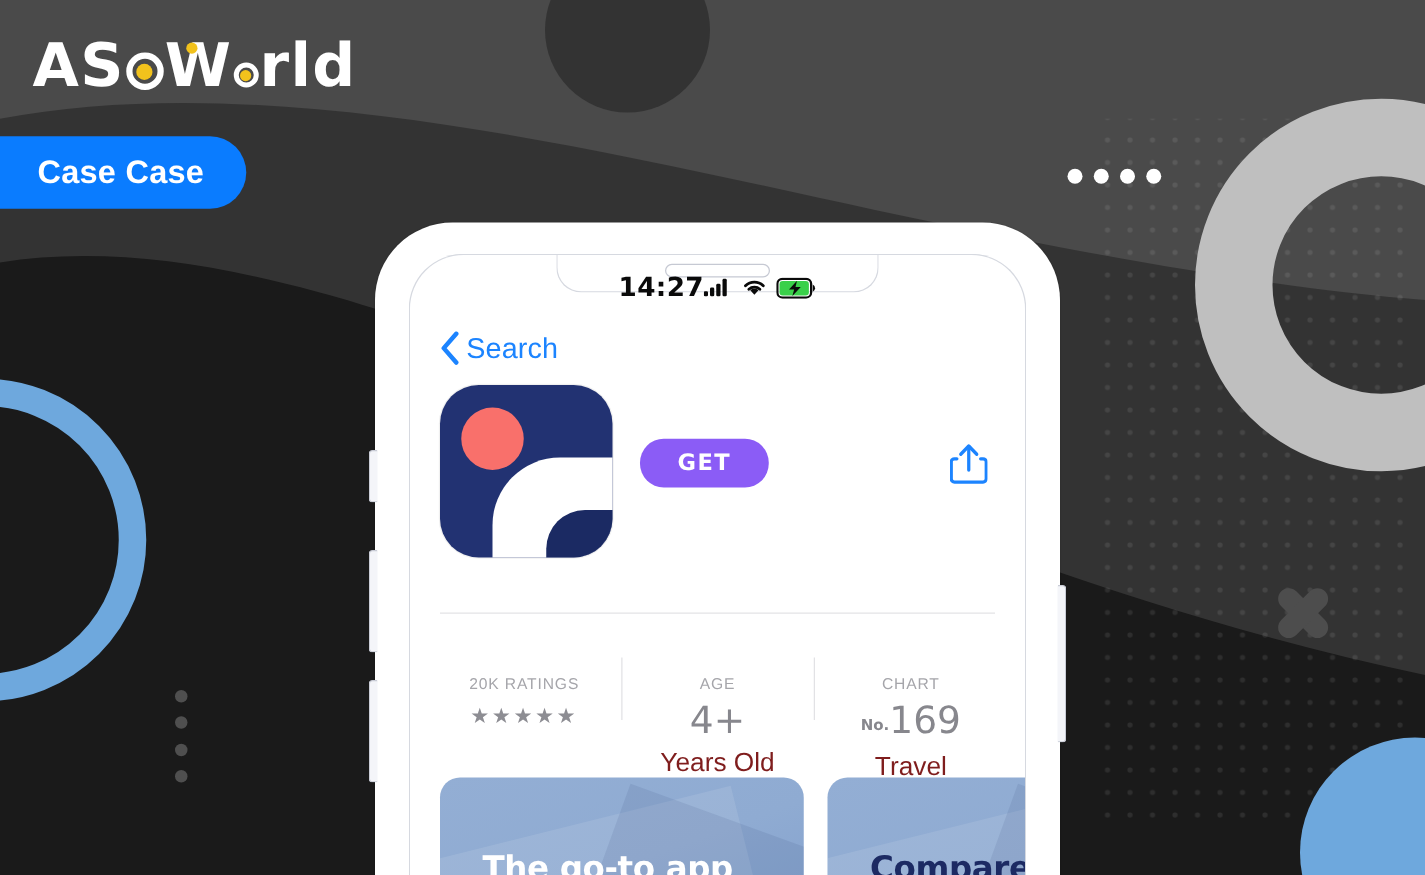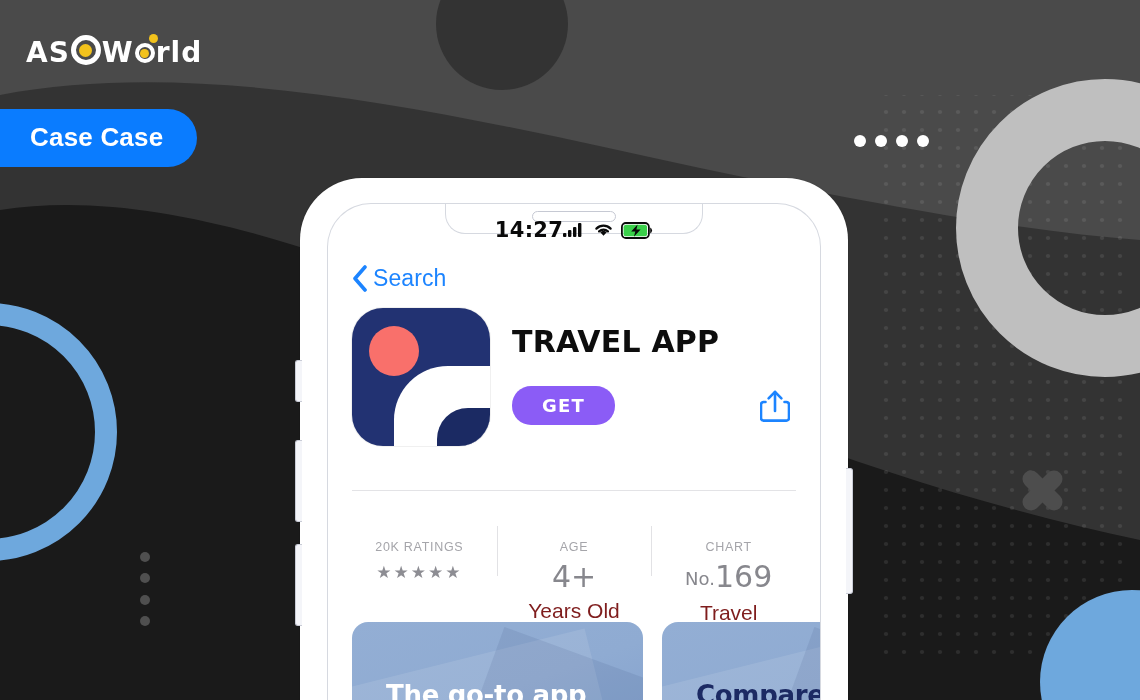--- a/index.html
+++ b/index.html
@@ -15,21 +15,21 @@
   #bg-svg { position:absolute; inset:0; width:1140px; height:700px; display:block; }
 
   
   .brand {
     position:absolute; left:26px; top:30px;
     display:flex; align-items:center; z-index:20;
     height:46px;
   }
   .brand-text {
     font-family:"DejaVu Sans", sans-serif;
-    font-weight:700; font-size:28px; letter-spacing:1px;
+    font-weight:700; font-size:48px; letter-spacing:1px;
     color:#ffffff; line-height:46px; white-space:nowrap;
   }
   .brand-o {
     display:inline-block; position:relative;
     width:30px; height:30px; border:5px solid #fff; border-radius:50%;
     vertical-align:-3px; margin:0 1px;
   }
   .brand-o::after{
     content:""; position:absolute; left:50%; top:50%;
     width:13px;height:13px;margin:-6.5px 0 0 -6.5px;
@@ -172,21 +172,21 @@
     background:#e2e2e5;
   }
   .stat-label {
     font-size:12.5px; letter-spacing:.7px; color:#a5a5aa; font-weight:500;
     white-space:nowrap; overflow:hidden;margin-top:36px;
   }
   .stat-value {
     font-size:30px; color:#87878d; font-weight:400; margin-top:6px;
     font-family:"DejaVu Sans", sans-serif; line-height:34px; white-space:nowrap;
   }
-  .stat-value .no { font-size:18px; vertical-align:2px; }
+  .stat-value .no { font-size:12px; vertical-align:2px;font-weight:bold; }
   .stat-sub { font-size:21px; color:#7f1d1d; margin-top:5px; white-space:nowrap; }
   .stars { color:#8d8d93; font-size:17px; letter-spacing:2px; margin-top:8px; }
   .dev-icon { margin-top:6px; display:flex; justify-content:center; }
 
   
   .cards {
     position:absolute; left:24px; top:418px; right:0;
     display:flex; gap:19px;
   }
   .card {
@@ -320,21 +320,20 @@
         <span class="nav-back-label">Search</span>
       </div>
 
       <div class="app-head">
         <div class="app-icon">
           <span class="dot-red"></span>
           <span class="arc-white"></span>
           <span class="arc-navy"></span>
         </div>
         <div class="app-meta">
-          <div class="app-title">TRAVEL APP</div>
           <div class="app-actions">
             <button class="get-btn">GET</button>
             <span class="share-btn">
               <svg width="30" height="34" viewBox="0 0 30 34">
                 <path d="M5.5 13 H3.6 A2.6 2.6 0 0 0 1 15.6 V29 A2.6 2.6 0 0 0 3.6 31.6 H26.4 A2.6 2.6 0 0 0 29 29 V15.6 A2.6 2.6 0 0 0 26.4 13 H24.5" fill="none" stroke="#1c84ff" stroke-width="2.6" stroke-linecap="round"></path>
                 <line x1="15" y1="3" x2="15" y2="22" stroke="#1c84ff" stroke-width="2.6" stroke-linecap="round"></line>
                 <path d="M8.6 9.4 L15 2.8 L21.4 9.4" fill="none" stroke="#1c84ff" stroke-width="2.6" stroke-linecap="round" stroke-linejoin="round"></path>
               </svg>
             </span>
           </div>

